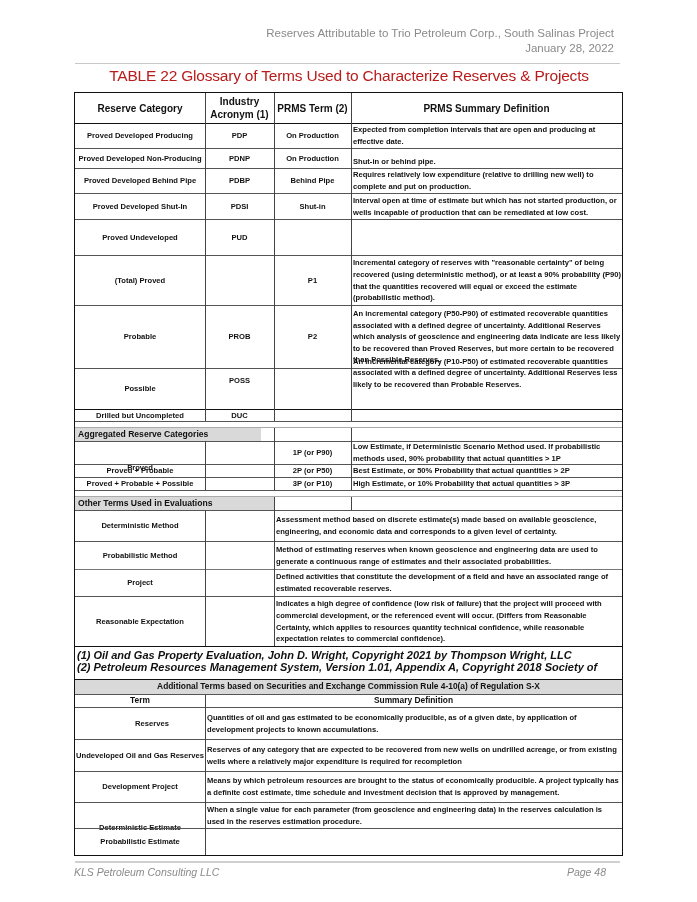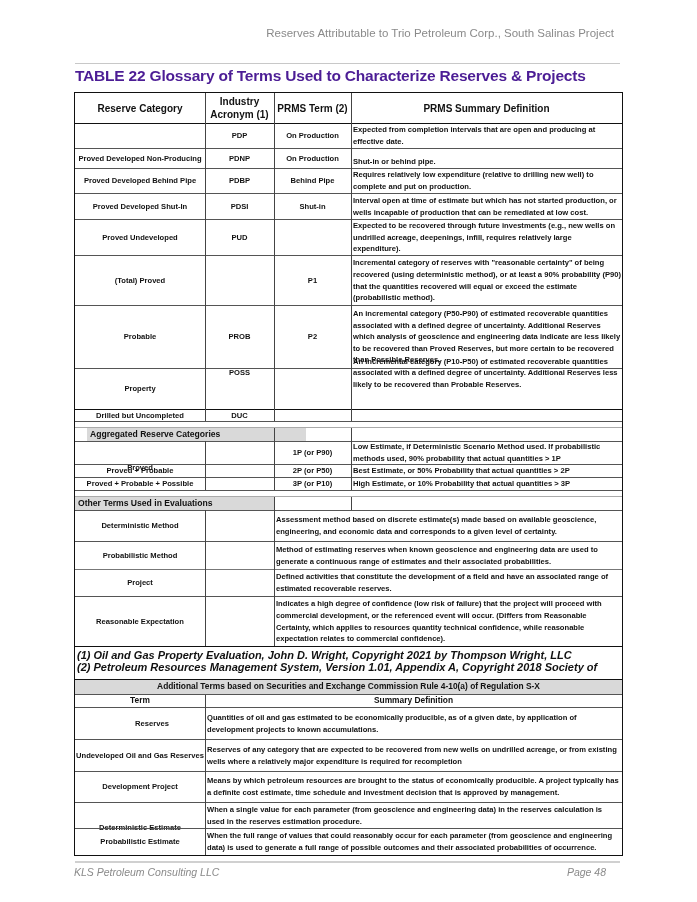--- a/index.html
+++ b/index.html
@@ -1,50 +1,52 @@
 <!DOCTYPE html>
 <html><head>
 <meta charset="utf-8">
 <style>
   html,body{margin:0;padding:0;background:#fff;}
   body{width:697px;height:902px;position:relative;overflow:hidden;font-family:"Liberation Sans",sans-serif;color:#111;}
   .hdr{position:absolute;right:83px;top:26px;text-align:right;color:#8a8a8a;font-size:11.5px;line-height:15px;font-family:"Liberation Sans Narrow","Liberation Sans",sans-serif;}
   .hrule{position:absolute;left:75px;width:545px;height:1px;background:#c8c8c8;}
-  .title{position:absolute;left:75px;width:548px;top:67px;text-align:left;font-size:15.5px;font-weight:bold;color:#4c1d95;letter-spacing:-0.2px;}
+  .title{position:absolute;left:75px;width:548px;top:67px;text-align:center;font-size:15.5px;font-weight:normal;color:#b91c1c;letter-spacing:-0.2px;}
   .tbl{position:absolute;left:74px;top:92px;width:549px;height:764px;border:1.5px solid #111;box-sizing:border-box;padding-left:31px;}
   .cell{position:absolute;box-sizing:border-box;font-size:7.6px;font-weight:bold;line-height:11.6px;overflow:hidden;}
   .c{display:flex;align-items:center;justify-content:center;text-align:center;}
   .l{display:flex;align-items:center;padding-left:2px;padding-right:1px;}
   .hd{font-size:10px;line-height:13px;}
   .gray{background:#d9d9d9;}
   .sect{font-size:8.6px;padding-left:3px;display:flex;align-items:center;}
   .hl{position:absolute;height:1px;background:#555;}
   .hl2{position:absolute;height:1px;background:#aaa;}
   .vl{position:absolute;width:1px;background:#444;}
   .fn{font-style:italic;font-size:11px;}
   .ftr{position:absolute;top:866px;font-style:italic;color:#8a8a8a;font-size:10.5px;}
 </style>
 </head>
 <body>
 
 <div class="hdr">
   <div>Reserves Attributable to Trio Petroleum Corp., South Salinas Project</div>
+  <div>January 28, 2022</div>
 </div>
 <div class="hrule" style="top:63px"></div>
 
 <div class="title">TABLE 22 Glossary of Terms Used to Characterize Reserves &amp; Projects</div>
 
 <div class="tbl">
 
   <div class="cell c hd" style="left:0;top:0;width:130px;height:30px">Reserve Category</div>
   <div class="cell c hd" style="left:130px;top:0;width:69px;height:30px">Industry Acronym (1)</div>
   <div class="cell c hd" style="left:199px;top:0;width:77px;height:30px">PRMS Term (2)</div>
   <div class="cell c hd" style="left:276px;top:0;width:271px;height:30px">PRMS Summary Definition</div>
   <div class="hl" style="left:0;top:30px;width:547px;background:#111"></div>
 
+  <div class="cell c" style="left:0;top:31px;width:130px;height:24px">Proved Developed Producing</div>
   <div class="cell c" style="left:130px;top:31px;width:69px;height:24px">PDP</div>
   <div class="cell c" style="left:199px;top:31px;width:77px;height:24px">On Production</div>
   <div class="cell l" style="left:276px;top:31px;width:271px;height:24px">Expected from completion intervals that are open and producing at effective date.</div>
   <div class="hl" style="left:0;top:55px;width:547px"></div>
 
   <div class="cell c" style="left:0;top:56px;width:130px;height:19px">Proved Developed Non-Producing</div>
   <div class="cell c" style="left:130px;top:56px;width:69px;height:19px">PDNP</div>
   <div class="cell c" style="left:199px;top:56px;width:77px;height:19px">On Production</div>
   <div class="cell l" style="left:276px;top:56px;width:271px;height:19px;align-items:flex-end">Shut-in or behind pipe.</div>
   <div class="hl" style="left:0;top:75px;width:547px"></div>
@@ -57,46 +59,45 @@
 
   <div class="cell c" style="left:0;top:101px;width:130px;height:25px">Proved Developed Shut-In</div>
   <div class="cell c" style="left:130px;top:101px;width:69px;height:25px">PDSI</div>
   <div class="cell c" style="left:199px;top:101px;width:77px;height:25px">Shut-in</div>
   <div class="cell l" style="left:276px;top:101px;width:271px;height:25px">Interval open at time of estimate but which has not started production, or wells incapable of production that can be remediated at low cost.</div>
   <div class="hl" style="left:0;top:126px;width:547px"></div>
 
   <div class="cell c" style="left:0;top:127px;width:130px;height:35px">Proved Undeveloped</div>
   <div class="cell c" style="left:130px;top:127px;width:69px;height:35px">PUD</div>
   <div class="cell c" style="left:199px;top:127px;width:77px;height:35px"></div>
-  <div class="cell l" style="left:276px;top:127px;width:271px;height:35px">Expected to be recovered through future investments (e.g., new wells on undrilled acreage, deepenings, infill, requires relatively large expenditure).</div>
   <div class="hl" style="left:0;top:162px;width:547px"></div>
 
   <div class="cell c" style="left:0;top:163px;width:130px;height:49px">(Total) Proved</div>
   <div class="cell c" style="left:130px;top:163px;width:69px;height:49px"></div>
   <div class="cell c" style="left:199px;top:163px;width:77px;height:49px">P1</div>
   <div class="cell l" style="left:276px;top:163px;width:271px;height:49px">Incremental category of reserves with "reasonable certainty" of being recovered (using deterministic method), or at least a 90% probability (P90) that the quantities recovered will equal or exceed the estimate (probabilistic method).</div>
   <div class="hl" style="left:0;top:212px;width:547px"></div>
 
   <div class="cell c" style="left:0;top:213px;width:130px;height:62px">Probable</div>
   <div class="cell c" style="left:130px;top:213px;width:69px;height:62px">PROB</div>
   <div class="cell c" style="left:199px;top:213px;width:77px;height:62px">P2</div>
   <div class="cell l" style="left:276px;top:213px;width:271px;height:62px">An incremental category (P50-P90) of estimated recoverable quantities associated with a defined degree of uncertainty. Additional Reserves which analysis of geoscience and engineering data indicate are less likely to be recovered than Proved Reserves, but more certain to be recovered than Possible Reserves.</div>
   <div class="hl" style="left:0;top:275px;width:547px"></div>
 
-  <div class="cell c" style="left:0;top:276px;width:130px;height:40px">Property</div>
-  <div class="cell c" style="left:130px;top:260px;width:69px;height:40px">POSS</div>
+  <div class="cell c" style="left:0;top:276px;width:130px;height:40px">Possible</div>
+  <div class="cell c" style="left:130px;top:268px;width:69px;height:40px">POSS</div>
   <div class="cell l" style="left:276px;top:260px;width:271px;height:40px">An incremental category (P10-P50) of estimated recoverable quantities associated with a defined degree of uncertainty. Additional Reserves less likely to be recovered than Probable Reserves.</div>
   <div class="hl" style="left:0;top:316px;width:547px;background:#111"></div>
 
   <div class="cell c" style="left:0;top:317px;width:130px;height:11px">Drilled but Uncompleted</div>
   <div class="cell c" style="left:130px;top:317px;width:69px;height:11px">DUC</div>
   <div class="hl" style="left:0;top:328px;width:547px"></div>
   <div class="hl2" style="left:0;top:334px;width:547px"></div>
 
-  <div class="cell gray sect" style="left:12px;top:335px;width:219px;height:13px">Aggregated Reserve Categories</div>
+  <div class="cell gray sect" style="left:0;top:335px;width:186px;height:13px">Aggregated Reserve Categories</div>
   <div class="hl" style="left:0;top:348px;width:547px"></div>
 
   <div class="cell c" style="left:0;top:364px;width:130px;height:22px">Proved</div>
   <div class="cell c" style="left:199px;top:349px;width:77px;height:22px">1P (or P90)</div>
   <div class="cell l" style="left:276px;top:349px;width:271px;height:22px">Low Estimate, if Deterministic Scenario Method used. If probabilistic methods used, 90% probability that actual quantities &gt; 1P</div>
   <div class="hl" style="left:0;top:371px;width:547px"></div>
 
   <div class="cell c" style="left:0;top:372px;width:130px;height:12px">Proved + Probable</div>
   <div class="cell c" style="left:199px;top:372px;width:77px;height:12px">2P (or P50)</div>
   <div class="cell l" style="left:276px;top:372px;width:271px;height:12px">Best Estimate, or 50% Probability that actual quantities &gt; 2P</div>
@@ -148,21 +149,20 @@
 
   <div class="cell c" style="left:0;top:679px;width:130px;height:30px">Development Project</div>
   <div class="cell l" style="left:130px;top:679px;width:417px;height:30px">Means by which petroleum resources are brought to the status of economically producible. A project typically has a definite cost estimate, time schedule and investment decision that is approved by management.</div>
   <div class="hl" style="left:0;top:709px;width:547px"></div>
 
   <div class="cell c" style="left:0;top:722px;width:130px;height:25px">Deterministic Estimate</div>
   <div class="cell l" style="left:130px;top:710px;width:417px;height:25px">When a single value for each parameter (from geoscience and engineering data) in the reserves calculation is used in the reserves estimation procedure.</div>
   <div class="hl" style="left:0;top:735px;width:547px"></div>
 
   <div class="cell c" style="left:0;top:736px;width:130px;height:26px">Probabilistic Estimate</div>
-  <div class="cell l" style="left:130px;top:736px;width:417px;height:26px">When the full range of values that could reasonably occur for each parameter (from geoscience and engineering data) is used to generate a full range of possible outcomes and their associated probabilities of occurrence.</div>
 
   <div class="vl" style="left:130px;top:0;height:328px"></div>
   <div class="vl" style="left:199px;top:0;height:328px"></div>
   <div class="vl" style="left:276px;top:0;height:328px"></div>
 
   <div class="vl" style="left:130px;top:348px;height:49px"></div>
   <div class="vl" style="left:199px;top:335px;height:62px"></div>
   <div class="vl" style="left:276px;top:335px;height:62px"></div>
 
   <div class="vl" style="left:199px;top:404px;height:149px"></div>

